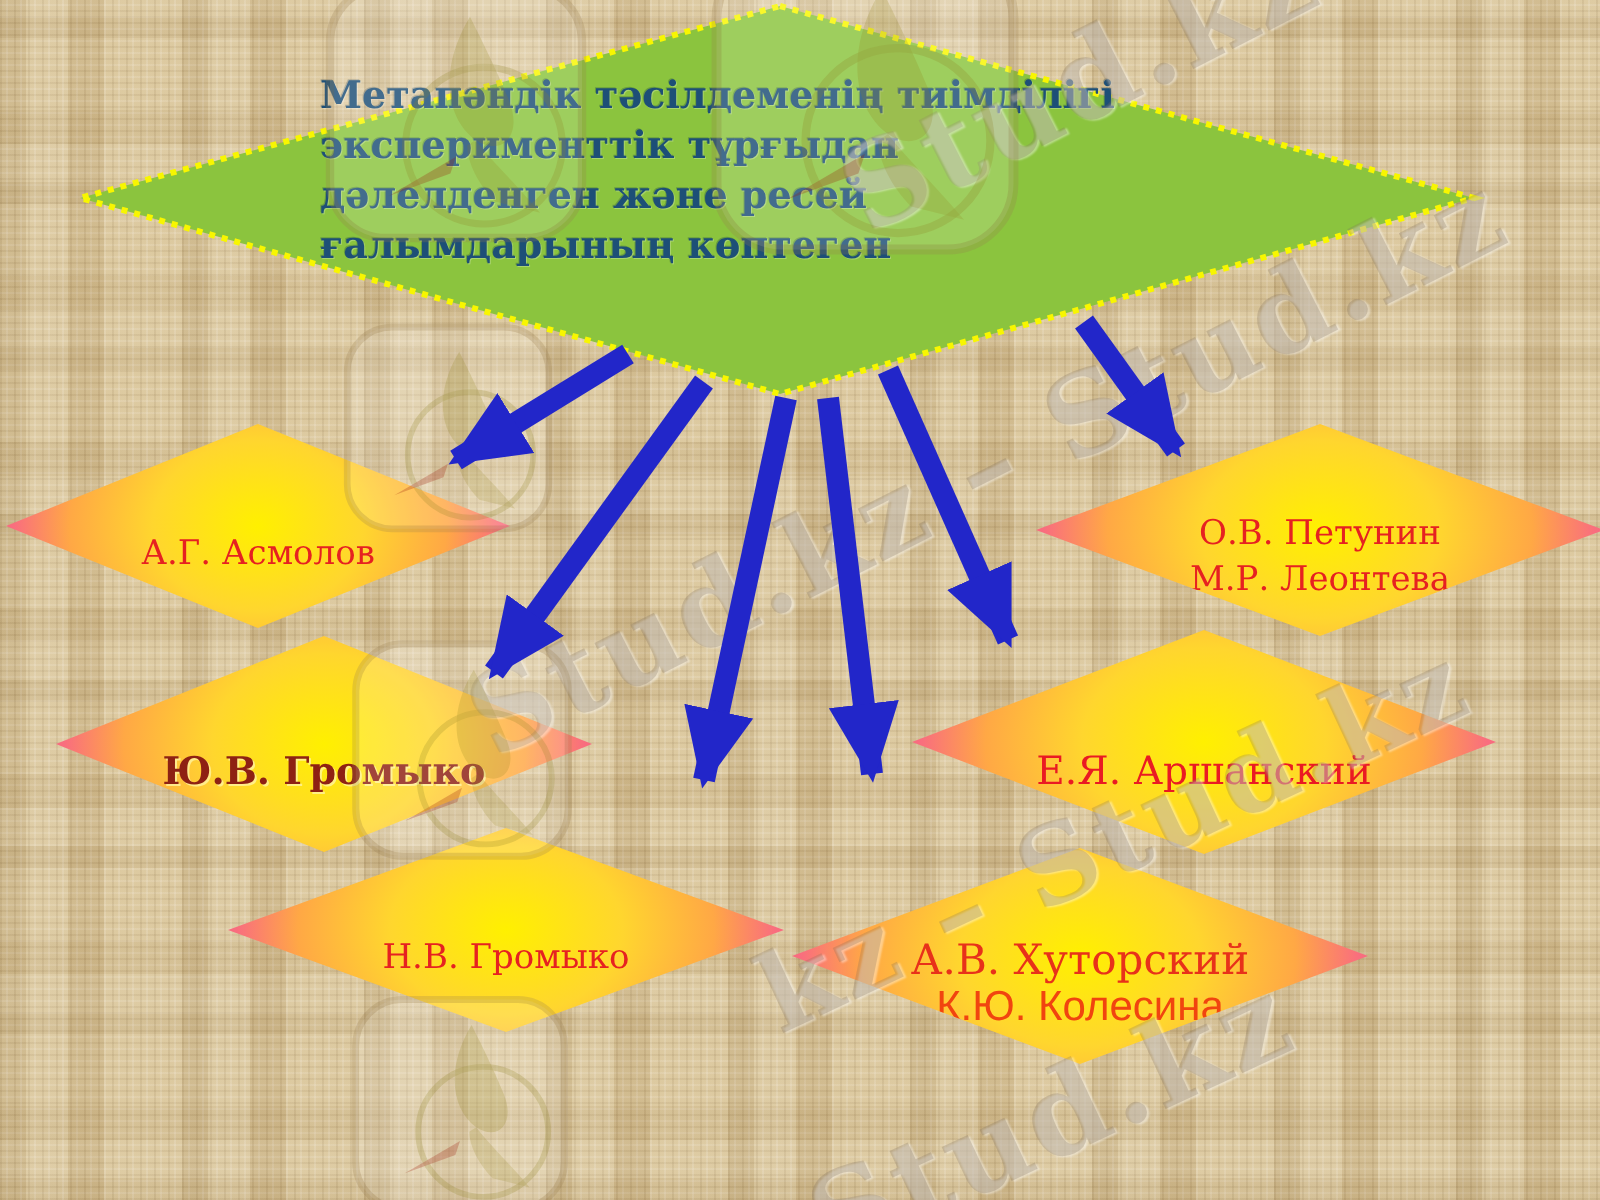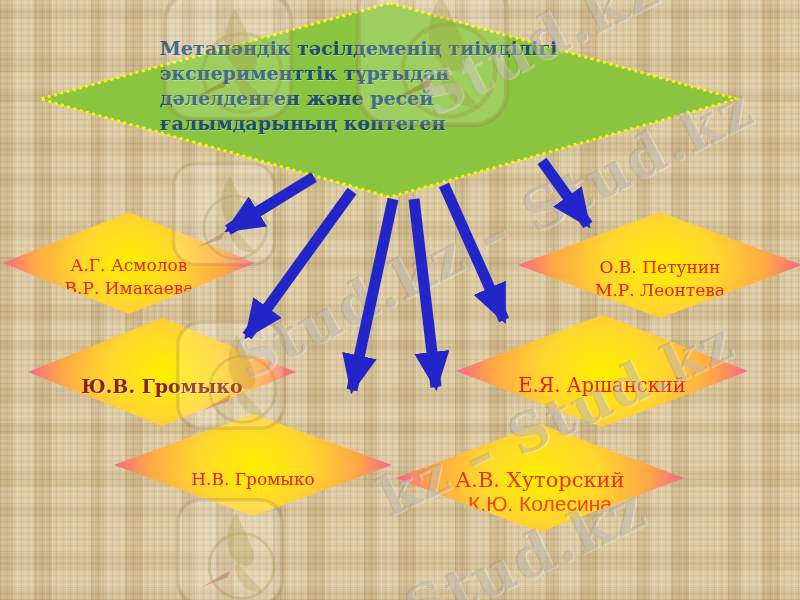--- a/index.html
+++ b/index.html
@@ -70,21 +70,20 @@
     <div class="title-text">
       <div>Метапәндік тәсілдеменің тиімділігі</div>
       <div>эксперименттік тұрғыдан</div>
       <div>дәлелденген және ресей</div>
       <div>ғалымдарының көптеген</div>
     </div>
 
     <div class="node n0">
       <div class="node-text">
         <div class="line1">А.Г. Асмолов</div>
-        <div class="line2">В.Р. Имакаева</div>
       </div>
     </div>
 
     <div class="node n1">
       <div class="node-text">
         <div class="line1">О.В. Петунин</div>
         <div class="line2">М.Р. Леонтева</div>
       </div>
     </div>
 

